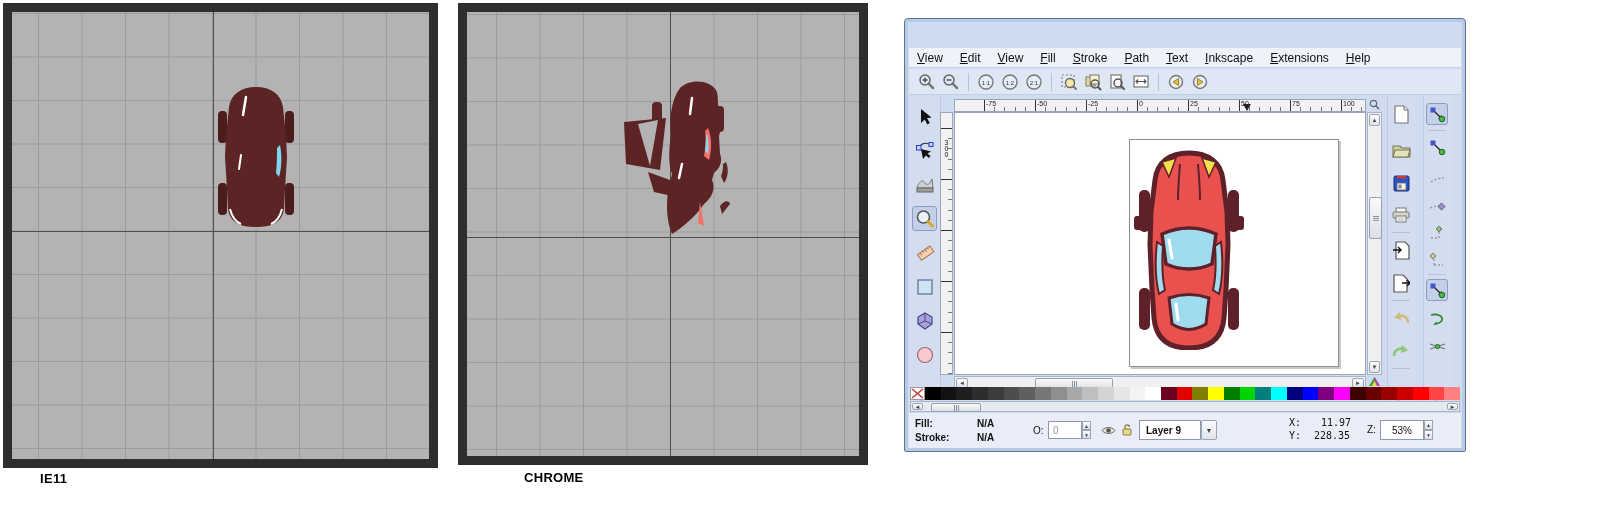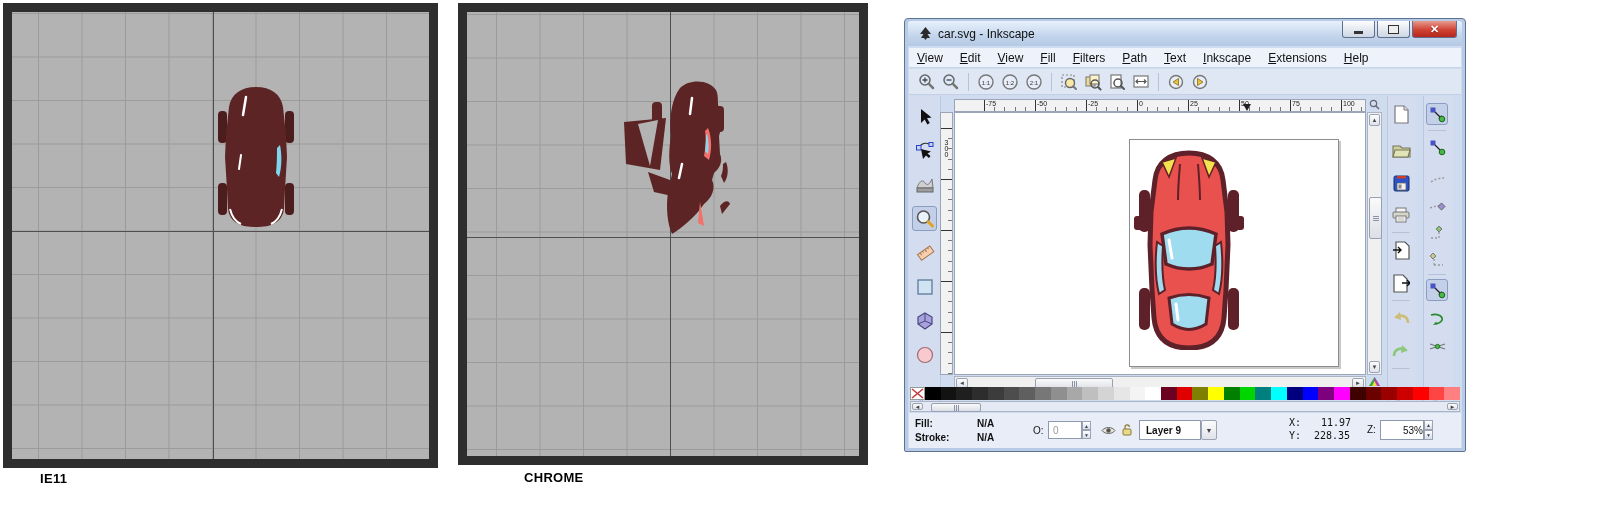--- a/index.html
+++ b/index.html
@@ -134,45 +134,27 @@
         <path d="M92,126 L96,150 L90,147 Z" fill="#f4706b"></path>
         <path d="M84,22 L82,38" stroke="#fff" stroke-width="2.5" stroke-linecap="round"></path>
         <path d="M74,88 L71,102" stroke="#fff" stroke-width="2.5" stroke-linecap="round"></path>
       </svg>
     </div>
   </div>
   <div class="panel-label" style="left:524px;top:470px;">CHROME</div>
 
   <div id="inkwin">
 
-    <div class="titlebar">
-      <svg class="abs" style="left:10px;top:5px;" width="15" height="15" viewBox="0 0 15 15">
-        <path d="M7.5,1 L13,8 L9.5,8 L12,12 L3,12 L5.5,8 L2,8 Z" fill="#2a2a2a"></path>
-        <path d="M6,12 L9,12 L7.5,14 Z" fill="#2a2a2a"></path>
-      </svg>
-      <span class="title-text">car.svg - Inkscape</span>
-      <div class="winbtns">
-        <div class="winbtn">
-            <span class="glyph-min"></span>
-          </div>
-        <div class="winbtn">
-            <span class="glyph-restore"></span>
-          </div>
-        <div class="winbtn close">
-            <span class="glyph-x">✕</span>
-          </div>
-      </div>
-    </div>
 
     <div class="menubar">
       <span class="menu-item">View</span>
       <span class="menu-item">Edit</span>
       <span class="menu-item">View</span>
       <span class="menu-item">Fill</span>
-      <span class="menu-item">Filters</span>
+      <span class="menu-item">Stroke</span>
       <span class="menu-item">Path</span>
       <span class="menu-item">Text</span>
       <span class="menu-item">Inkscape</span>
       <span class="menu-item">Extensions</span>
       <span class="menu-item">Help</span>
     </div>
 
     <div class="cmd-toolbar">
       <span class="tb-icon">
         <svg width="18" height="18" viewBox="0 0 18 18">
@@ -588,21 +570,21 @@
         <span>Layer 9</span>
       </div>
       <div class="sb-btn" style="left:292px;top:7px;width:16px;height:20px;font-size:7px;">▼</div>
 
       <span class="abs mono" style="left:380px;top:4px;">X:</span>
       <span class="abs mono" style="left:412px;top:4px;">11.97</span>
       <span class="abs mono" style="left:380px;top:17px;">Y:</span>
       <span class="abs mono" style="left:405px;top:17px;">228.35</span>
 
       <span class="abs" style="left:458px;top:11px;">Z:</span>
-      <div class="spinbox" style="left:471px;top:7px;width:44px;height:20px;justify-content:flex-end;">
+      <div class="spinbox" style="left:471px;top:7px;width:44px;height:20px;">
         <span>53%</span>
       </div>
       <div class="spinner" style="left:515px;top:7px;height:20px;">
           <b>▲</b>
           <b>▼</b>
         </div>
     </div>
   </div>
 </div>
 

